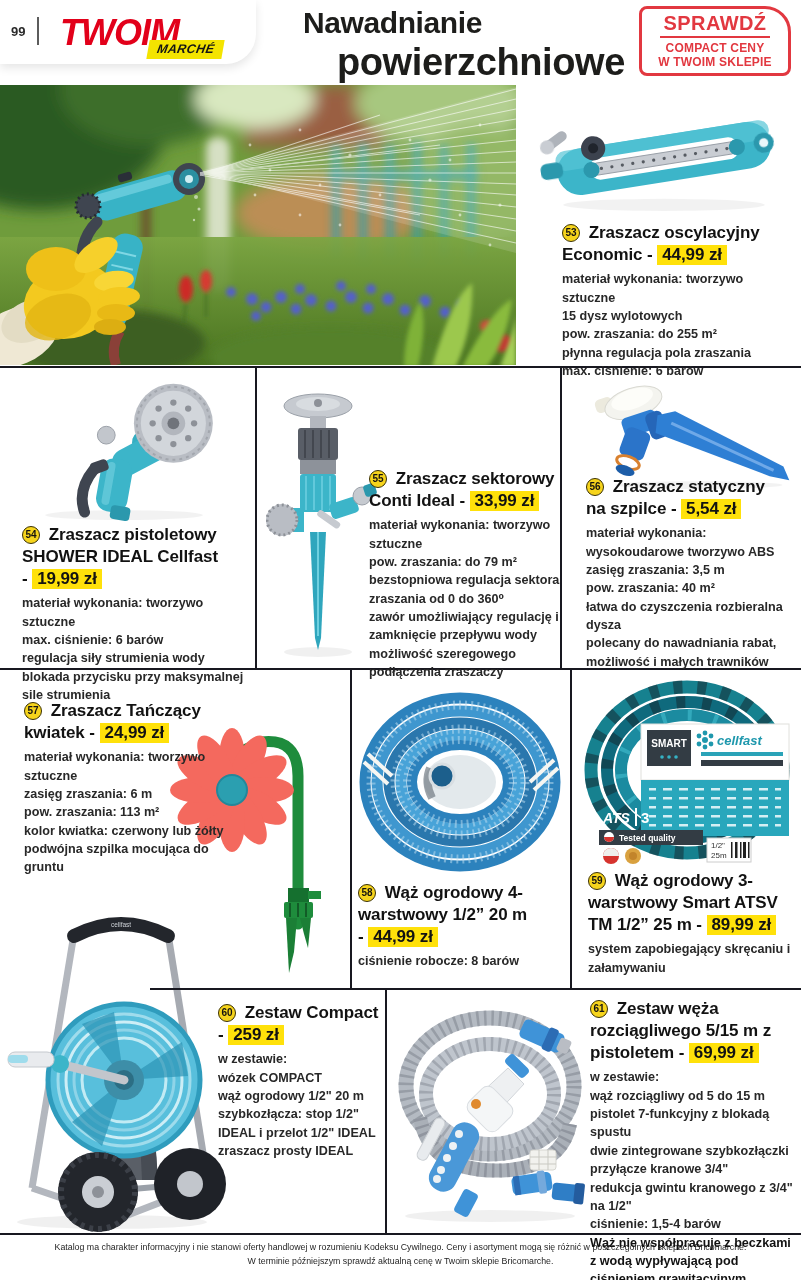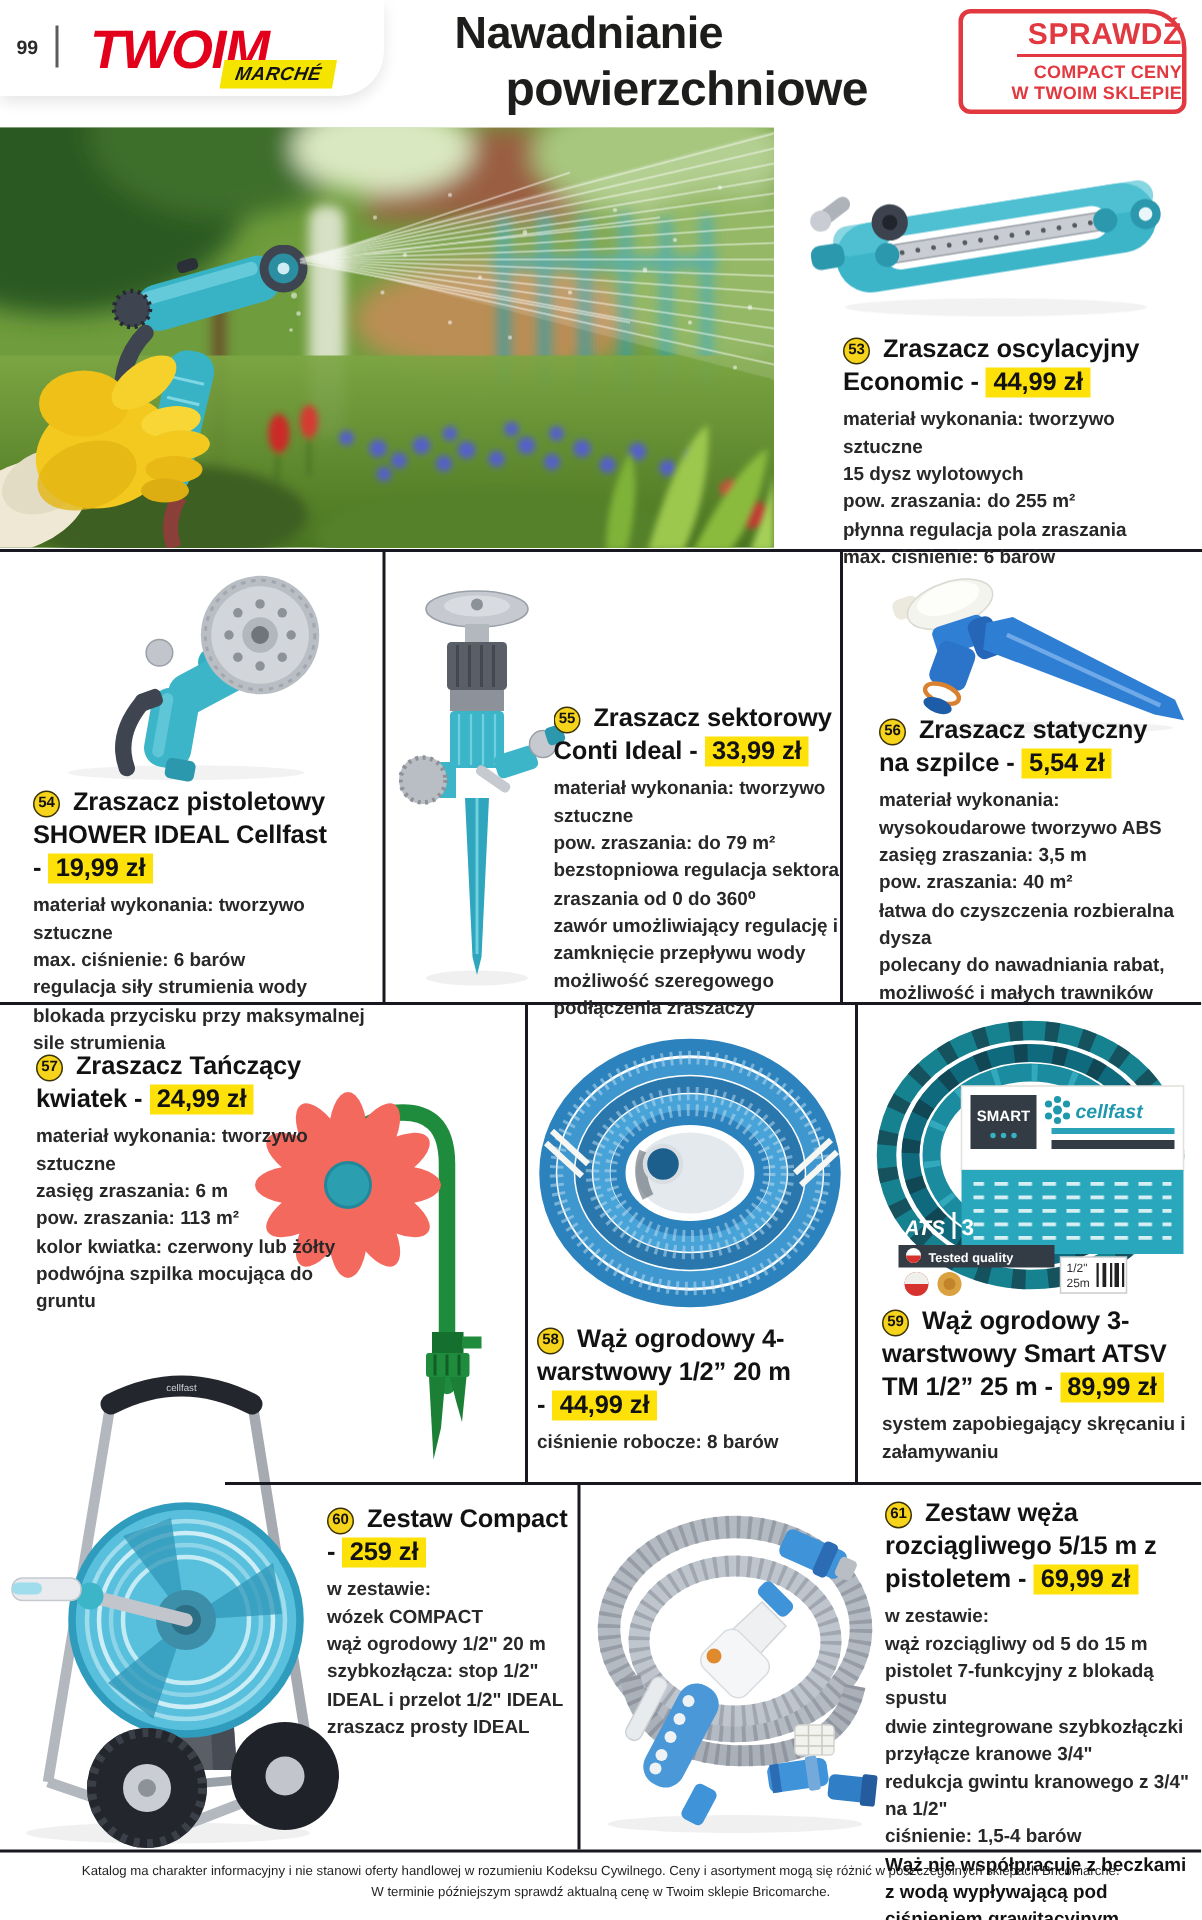--- a/index.html
+++ b/index.html
@@ -8,24 +8,24 @@
   
   .header-card{position:absolute;left:0;top:0;width:256px;height:64px;background:#fff;
                border-radius:0 0 30px 0;box-shadow:0 4px 10px rgba(0,0,0,.10);}
   .page-num{position:absolute;left:11px;top:24px;font-size:13px;font-weight:700;color:#2a2a2a;}
   .pnum-sep{position:absolute;left:37px;top:17px;width:1.5px;height:28px;background:#5c5c5c;}
   .logo-brico{position:absolute;left:60px;top:12px;font-size:36px;font-weight:800;font-style:italic;
               color:#e2001a;letter-spacing:-1px;}
   .logo-marche{position:absolute;left:148px;top:40px;background:#f4e400;color:#141414;font-size:12.5px;
                font-weight:800;font-style:italic;padding:2px 9px 3px;transform:skewX(-10deg);letter-spacing:.4px;}
   .title-l1{position:absolute;left:303px;top:6px;font-size:30px;font-weight:700;color:#1d1d1b;letter-spacing:-.4px;}
-  .title-l2{position:absolute;left:337px;top:41px;font-size:32px;font-weight:700;color:#1d1d1b;letter-spacing:-.4px;}
+  .title-l2{position:absolute;left:337px;top:41px;font-size:38px;font-weight:700;color:#1d1d1b;letter-spacing:-.4px;}
   .check-badge{position:absolute;right:10px;top:6px;width:146px;height:64px;border:3px solid #e23840;
                border-radius:8px 26px 8px 8px;background:#fff;display:flex;flex-direction:column;
-               align-items:flex-end;justify-content:center;color:#e23840;}
+               align-items:center;justify-content:center;color:#e23840;}
   .cb1{font-size:20px;font-weight:800;letter-spacing:.4px;line-height:1;}
   .cb-sep{width:110px;height:2px;background:#e23840;margin:3px 0 3px;}
   .cb2{font-size:12px;font-weight:800;line-height:1.2;letter-spacing:.2px;}
   
   .hline,.vline{position:absolute;background:#181820;z-index:4;}
   .hline{height:1.5px;}
   .vline{width:1.5px;}
   
   .pimg{position:absolute;}
   .ptext{position:absolute;z-index:5;}

